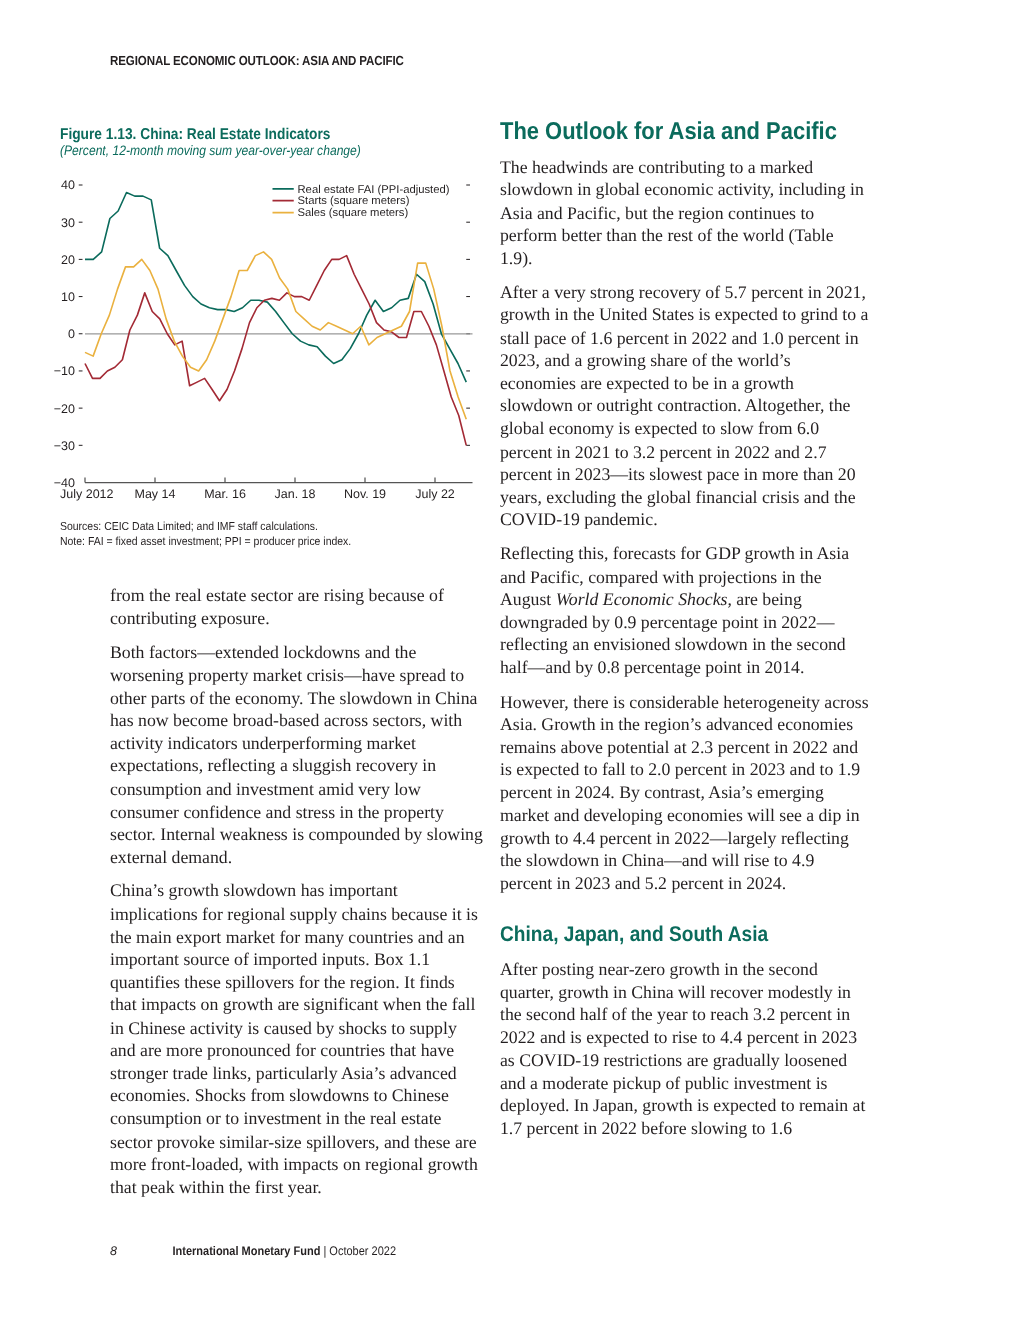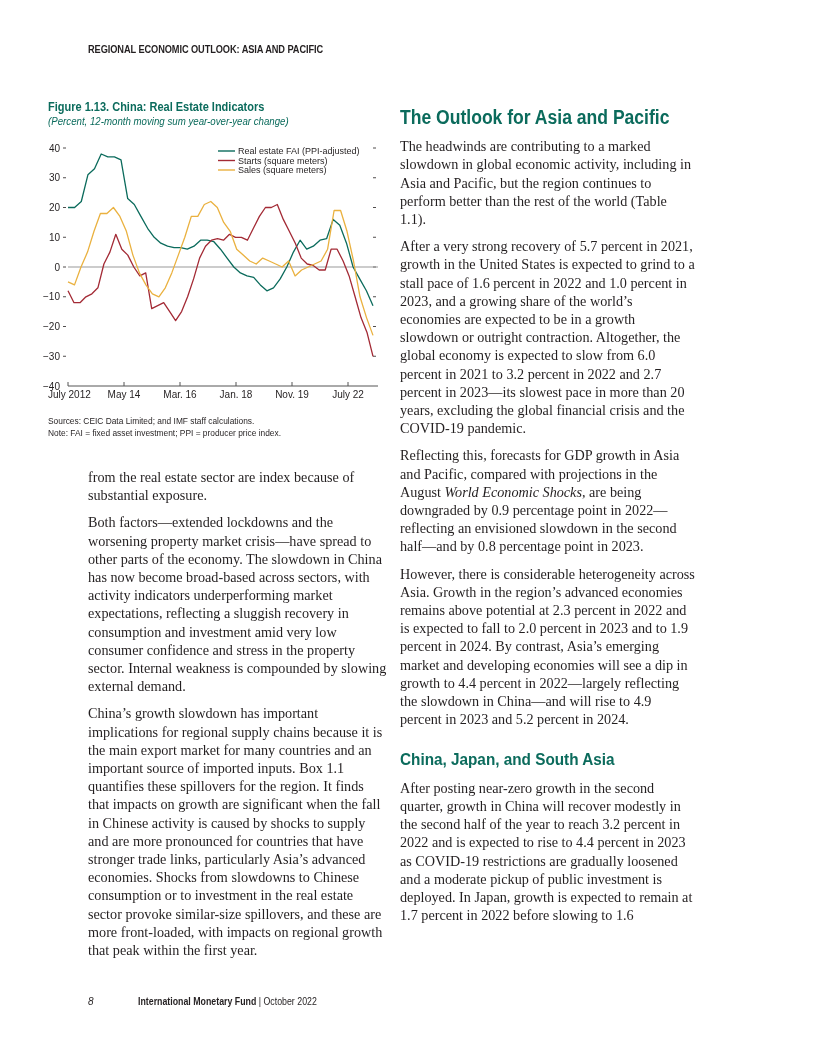--- a/index.html
+++ b/index.html
@@ -6,21 +6,21 @@
   body { width:816px; height:1056px; position:relative; overflow:hidden; font-family:"Liberation Serif", serif; color:#231f20; }
   .running-head { position:absolute; left:88px; top:43px; font-family:"Liberation Sans", sans-serif; font-weight:bold; font-size:10.5px; letter-spacing:-0.1px; transform:scaleX(0.88); transform-origin:left top; }
   .fig-title { position:absolute; left:48px; top:100px; font-family:"Liberation Sans", sans-serif; font-weight:bold; font-size:12.5px; color:#0b6b5c; transform:scaleX(0.88); transform-origin:left top; white-space:nowrap; }
   .fig-subtitle { position:absolute; left:48px; top:115px; font-family:"Liberation Sans", sans-serif; font-style:italic; font-size:11px; color:#0b6b5c; transform:scaleX(0.88); transform-origin:left top; white-space:nowrap; }
   #chart { position:absolute; left:40px; top:135px; width:345px; height:280px; }
   #chart text { font-family:"Liberation Sans", sans-serif; font-size:10px; fill:#231f20; }
   .fig-notes { position:absolute; left:48px; top:416px; font-family:"Liberation Sans", sans-serif; font-size:9.3px; line-height:11.5px; transform:scaleX(0.9); transform-origin:left top; white-space:nowrap; }
   .col { position:absolute; font-size:14.2px; line-height:18.2px; }
   .col p { margin:0 0 9px 0; }
   .col-left { left:88px; top:468px; width:300px; }
-  .col-right { left:400px; top:108px; width:295px; }
+  .col-right { left:400px; top:96px; width:295px; }
   .h2 { font-family:"Liberation Sans", sans-serif; font-weight:bold; color:#0b6b5c; font-size:19.5px; margin:0 0 11px 0; transform:scaleX(0.9); transform-origin:left top; white-space:nowrap; }
   .h3 { font-family:"Liberation Sans", sans-serif; font-weight:bold; color:#0b6b5c; font-size:17px; margin:22px 0 10px 0; transform:scaleX(0.9); transform-origin:left top; white-space:nowrap; }
   .footer { position:absolute; top:996px; left:88px; font-family:"Liberation Sans", sans-serif; font-size:10px; }
   .footer .pg { font-style:italic; position:absolute; left:0; }
   .footer .org { position:absolute; left:50px; white-space:nowrap; transform:scaleX(0.88); transform-origin:left top; }
   .footer .org b { font-weight:bold; }
 </style>
 </head>
 <body>
 
@@ -89,30 +89,30 @@
       <text x="198" y="38" font-size="9" style="font-size: 9px;">Sales (square meters)</text>
     </g>
 </svg>
 
 <div class="fig-notes">
   <div>Sources: CEIC Data Limited; and IMF staff calculations.</div>
   <div>Note: FAI = fixed asset investment; PPI = producer price index.</div>
 </div>
 
 <div class="col col-left">
-  <p>from the real estate sector are index because of substantial exposure.</p>
+  <p>from the real estate sector are rising because of contributing exposure.</p>
   <p>Both factors—extended lockdowns and the worsening property market crisis—have spread to other parts of the economy. The slowdown in China has now become broad-based across sectors, with activity indicators underperforming market expectations, reflecting a sluggish recovery in consumption and investment amid very low consumer confidence and stress in the property sector. Internal weakness is compounded by slowing external demand.</p>
   <p>China’s growth slowdown has important implications for regional supply chains because it is the main export market for many countries and an important source of imported inputs. Box 1.1 quantifies these spillovers for the region. It finds that impacts on growth are significant when the fall in Chinese activity is caused by shocks to supply and are more pronounced for countries that have stronger trade links, particularly Asia’s advanced economies. Shocks from slowdowns to Chinese consumption or to investment in the real estate sector provoke similar-size spillovers, and these are more front-loaded, with impacts on regional growth that peak within the first year.</p>
 </div>
 
 <div class="col col-right">
   <div class="h2">The Outlook for Asia and Pacific</div>
-  <p>The headwinds are contributing to a marked slowdown in global economic activity, including in Asia and Pacific, but the region continues to perform better than the rest of the world (Table 1.1).</p>
+  <p>The headwinds are contributing to a marked slowdown in global economic activity, including in Asia and Pacific, but the region continues to perform better than the rest of the world (Table 1.9).</p>
   <p>After a very strong recovery of 5.7 percent in 2021, growth in the United States is expected to grind to a stall pace of 1.6 percent in 2022 and 1.0 percent in 2023, and a growing share of the world’s economies are expected to be in a growth slowdown or outright contraction. Altogether, the global economy is expected to slow from 6.0 percent in 2021 to 3.2 percent in 2022 and 2.7 percent in 2023—its slowest pace in more than 20 years, excluding the global financial crisis and the COVID-19 pandemic.</p>
-  <p><span>Reflecting this, forecasts for GDP growth in Asia and Pacific, compared with projections in the August </span><i>World Economic Shocks</i><span>, are being downgraded by 0.9 percentage point in 2022—reflecting an envisioned slowdown in the second half—and by 0.8 percentage point in 2023.</span></p>
+  <p><span>Reflecting this, forecasts for GDP growth in Asia and Pacific, compared with projections in the August </span><i>World Economic Shocks</i><span>, are being downgraded by 0.9 percentage point in 2022—reflecting an envisioned slowdown in the second half—and by 0.8 percentage point in 2014.</span></p>
   <p>However, there is considerable heterogeneity across Asia. Growth in the region’s advanced economies remains above potential at 2.3 percent in 2022 and is expected to fall to 2.0 percent in 2023 and to 1.9 percent in 2024. By contrast, Asia’s emerging market and developing economies will see a dip in growth to 4.4 percent in 2022—largely reflecting the slowdown in China—and will rise to 4.9 percent in 2023 and 5.2 percent in 2024.</p>
   <div class="h3">China, Japan, and South Asia</div>
   <p>After posting near-zero growth in the second quarter, growth in China will recover modestly in the second half of the year to reach 3.2 percent in 2022 and is expected to rise to 4.4 percent in 2023 as COVID-19 restrictions are gradually loosened and a moderate pickup of public investment is deployed. In Japan, growth is expected to remain at 1.7 percent in 2022 before slowing to 1.6</p>
 </div>
 
 <div class="footer">
   <span class="pg">8</span>
   <span class="org"><b>International Monetary Fund</b><span> | </span><span>October 2022</span></span>
 </div>
 

